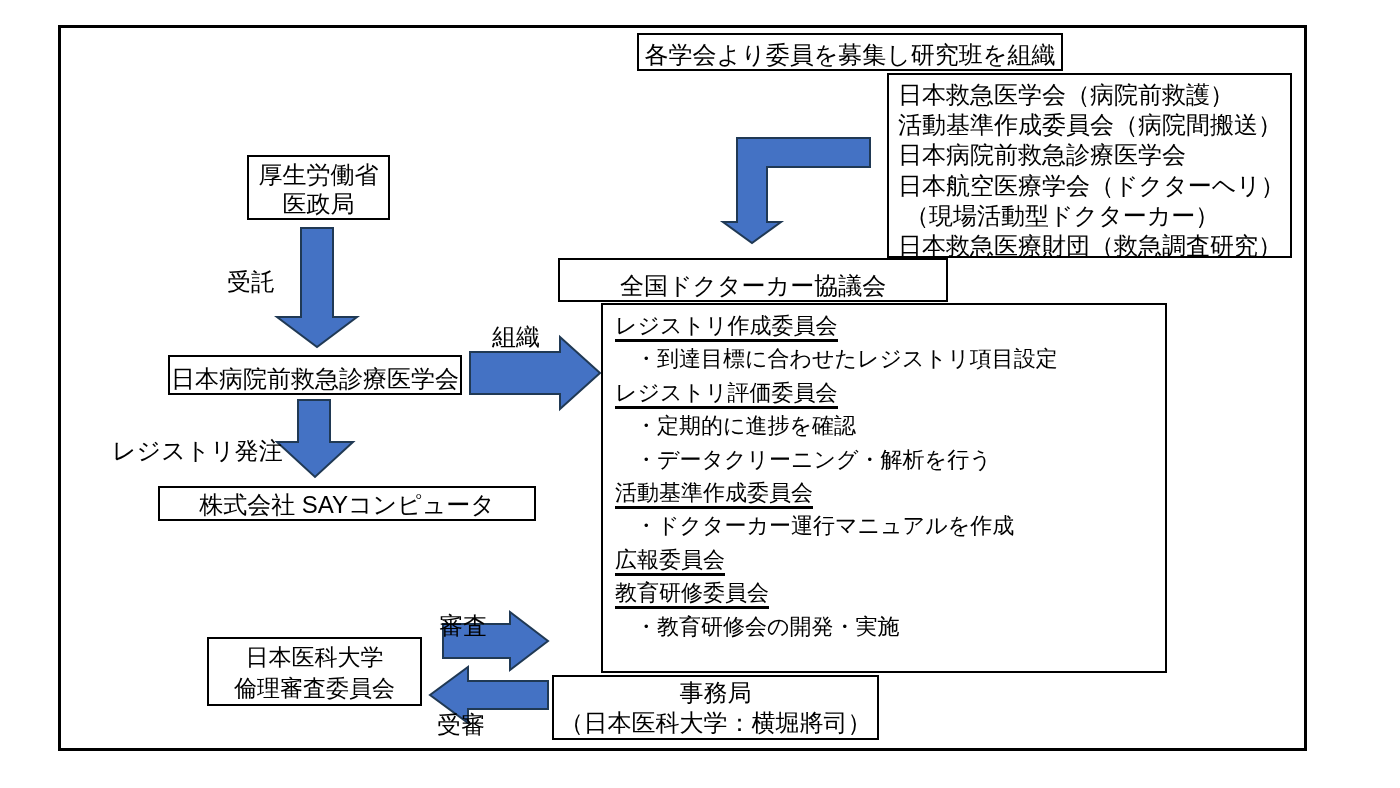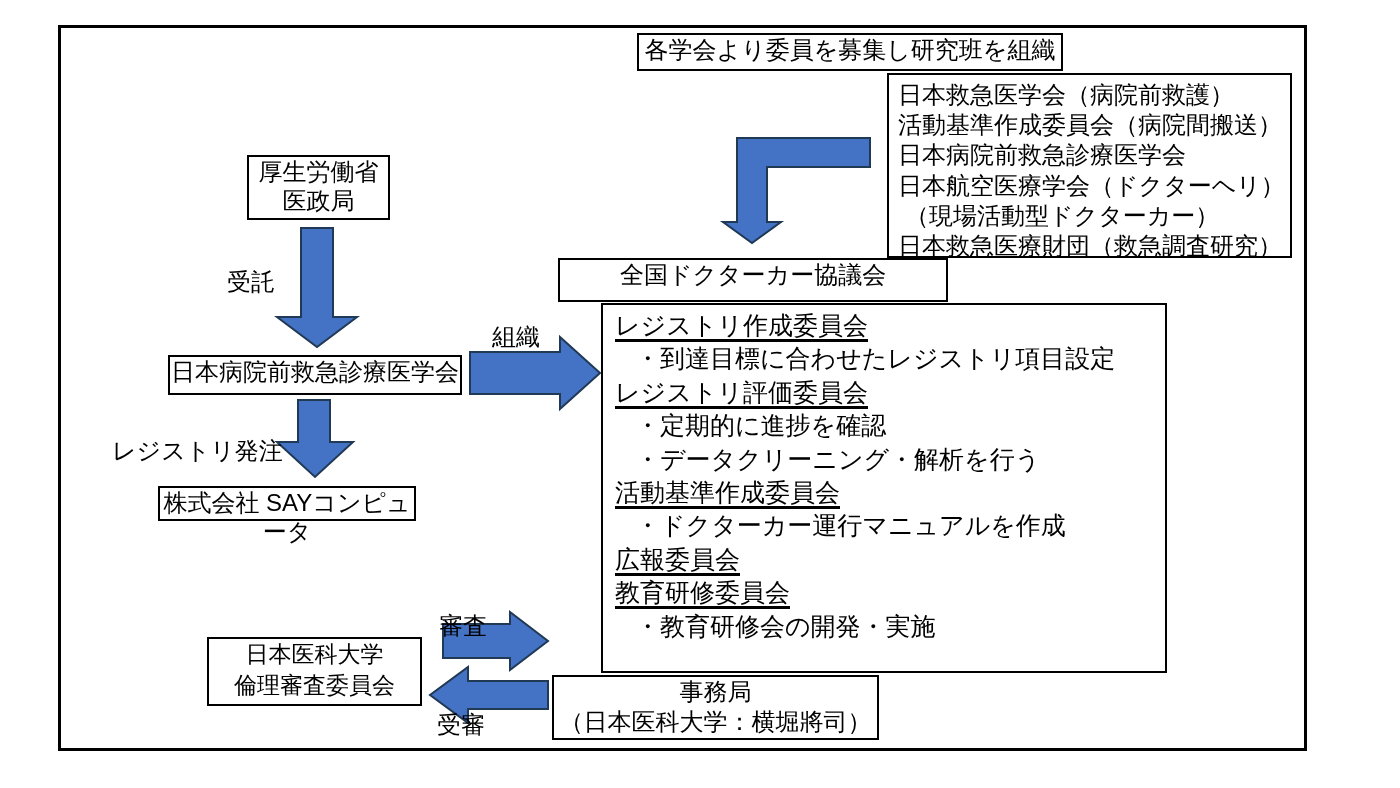--- a/index.html
+++ b/index.html
@@ -8,32 +8,32 @@
     font-family:"Liberation Sans","DejaVu Sans",sans-serif;color:#000;
   }
   .abs{position:absolute;box-sizing:border-box;}
   #outer-frame{
     left:58px;top:25px;width:1249px;height:726px;
     border:3px solid #000;background:transparent;z-index:0;
   }
   #arrow-layer{left:0;top:0;width:1400px;height:788px;z-index:1;pointer-events:none;}
   .dbox{
     background:#fff;border:2px solid #000;z-index:2;
-    display:flex;flex-direction:column;align-items:center;justify-content:flex-start;
+    display:flex;flex-direction:column;align-items:center;justify-content:flex-end;
     font-size:24px;line-height:29px;text-align:center;
   }
   .lbl{z-index:3;font-size:24px;white-space:nowrap;background:transparent;}
   
   #box-societies{align-items:flex-start;justify-content:flex-start;
     padding:5px 8px 0 9px;line-height:30.2px;text-align:left;}
   #box-societies .soc-line{white-space:nowrap;}
   #box-societies .cont{padding-left:7px;}
   
   #box-committee{align-items:stretch;justify-content:flex-start;
-    padding:4px 0 0 12px;font-size:25px;line-height:33.4px;text-align:left;}
+    padding:4px 0 0 12px;font-size:22px;line-height:33.4px;text-align:left;}
   .cline{height:33.4px;white-space:nowrap;}
   .cline.head span{display:inline-block;border-bottom:3px solid #000;line-height:27px;margin-top:2px;}
   .cline.bullet{padding-left:20px;}
   #box-rinri{font-size:23px;line-height:31px;}
   #box-jimukyoku{line-height:30px;}
 </style>
 </head>
 <body>
 
 <div id="stage">
@@ -76,21 +76,21 @@
   <div class="abs lbl" style="left:227px;top:266px;">受託</div>
 
   <div class="abs dbox" style="left:168px;top:355px;width:294px;height:40px;">
     <div>日本病院前救急診療医学会</div>
   </div>
 
   <div class="abs lbl" style="left:492px;top:321px;">組織</div>
 
   <div class="abs lbl" style="left:112px;top:435px;">レジストリ発注</div>
 
-  <div class="abs dbox" style="left:158px;top:486px;width:258px;height:35px;">
+  <div class="abs dbox" style="left:158px;top:486px;width:378px;height:35px;">
     <div>株式会社 SAYコンピュータ</div>
   </div>
 
   <div class="abs dbox" style="left:558px;top:258px;width:390px;height:44px;">
     <div>全国ドクターカー協議会</div>
   </div>
 
   <div id="box-committee" class="abs dbox" style="left:601px;top:303px;width:566px;height:370px;">
     <div class="cline head"><span>レジストリ作成委員会</span></div>
     <div class="cline bullet">・到達目標に合わせたレジストリ項目設定</div>

